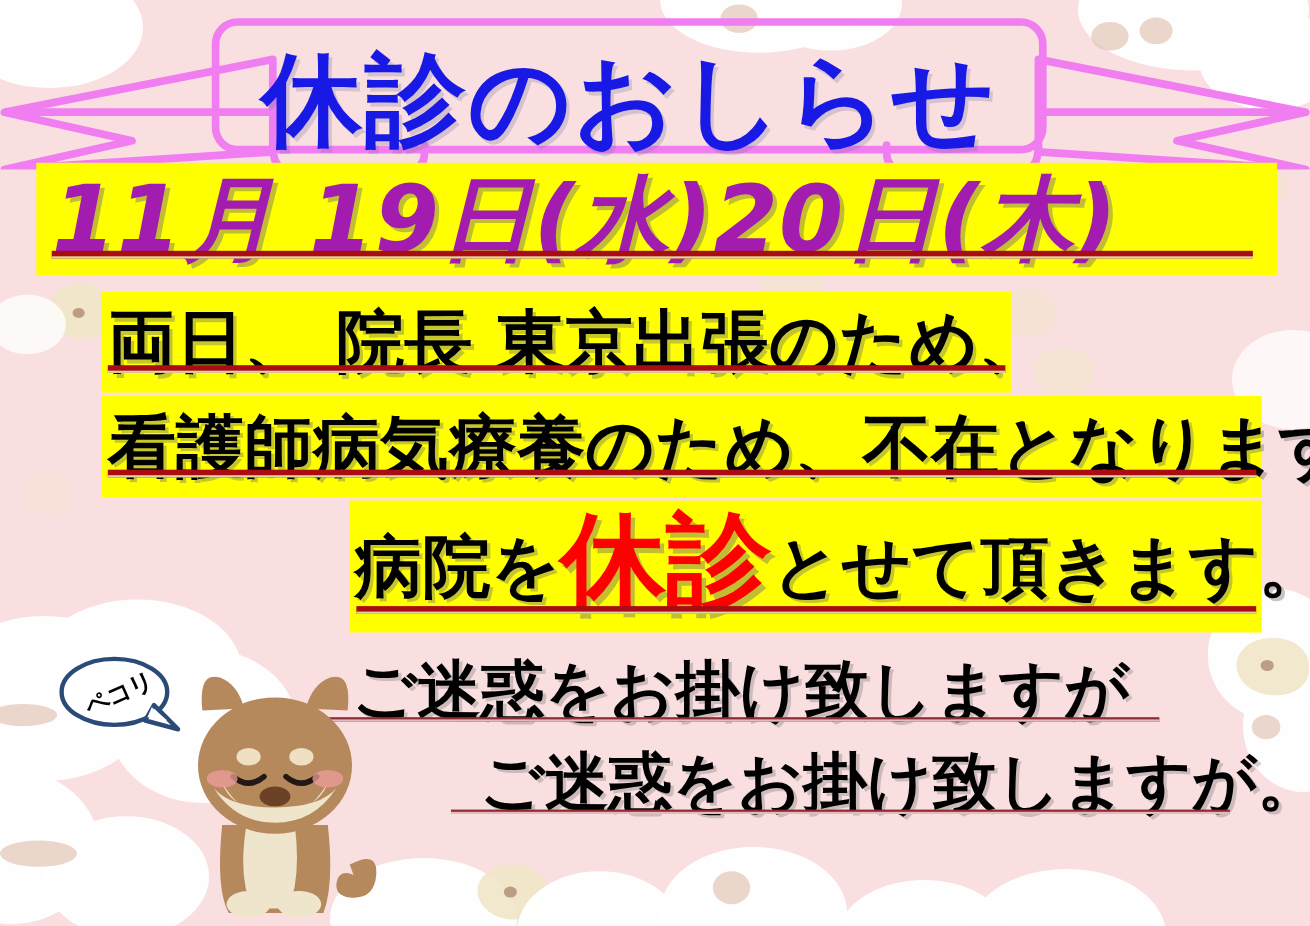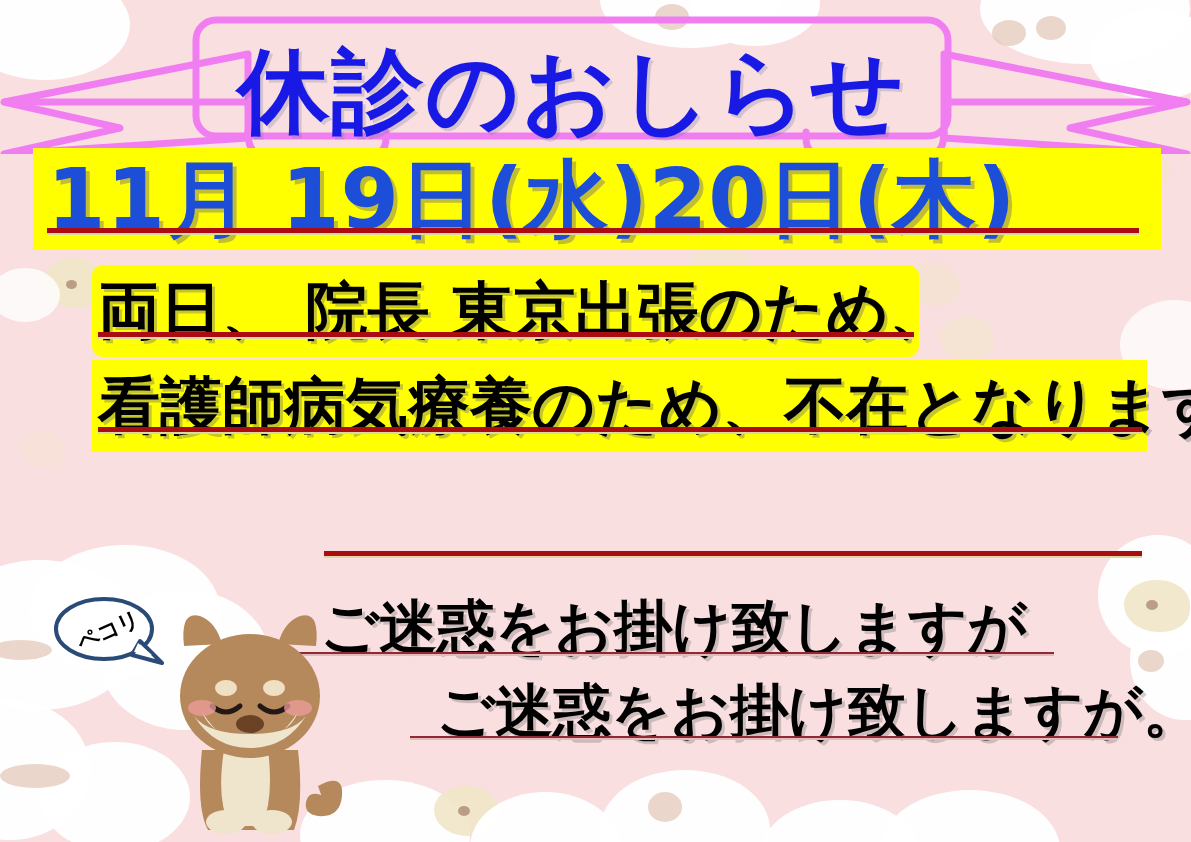--- a/index.html
+++ b/index.html
@@ -107,35 +107,35 @@
   
   #date-row {
     left: 33px;
     top: 148px;
     width: 1128px;
     height: 102px;
     justify-content: flex-start;
     padding-left: 14px;
   }
   #date-row .txt {
-    color: #1d4ed8;
+    color: #a21caf;
     font-size: 84px;
     font-weight: bold;
     letter-spacing: 1px;
     text-shadow: 4px 4px 0 rgba(120,110,110,0.45);
+    font-style: italic;
   }
 
   
   #line1-row {
     left: 92px;
     top: 265px;
     width: 827px;
     height: 92px;
     padding-left: 6px;
-    border-radius: 11px;
   }
   #line1-row .txt {
     color: #000000;
     font-size: 62px;
     font-weight: bold;
     letter-spacing: 0px;
     text-shadow: 3px 3px 0 rgba(110,110,110,0.40);
   }
 
   
@@ -314,20 +314,23 @@
   <div class="hl-line" id="line1-row">
     <span class="txt">両日、 院長 東京出張のため、</span>
   </div>
   <div class="rule" style="left:98px; top:332px; width:816px;"></div>
 
   <div class="hl-line" id="line2-row">
     <span class="txt">看護師病気療養のため、不在となります。</span>
   </div>
   <div class="rule" style="left:98px; top:427px; width:1044px;"></div>
 
+  <div class="hl-line" id="line3-row">
+    <span class="txt"><span>病院を</span><span class="big-red">休診</span><span>とせて頂きます。</span></span>
+  </div>
   <div class="rule" style="left:324px; top:551px; width:818px;"></div>
 
   <div class="plain-line" id="line4-row">ご迷惑をお掛け致しますが</div>
   <div class="rule-thin" style="left:294px; top:652px; width:760px;"></div>
 
   <div class="plain-line" id="line5-row">ご迷惑をお掛け致しますが。</div>
   <div class="rule-thin" style="left:410px; top:736px; width:708px;"></div>
 
 
   <div id="speech-bubble">

